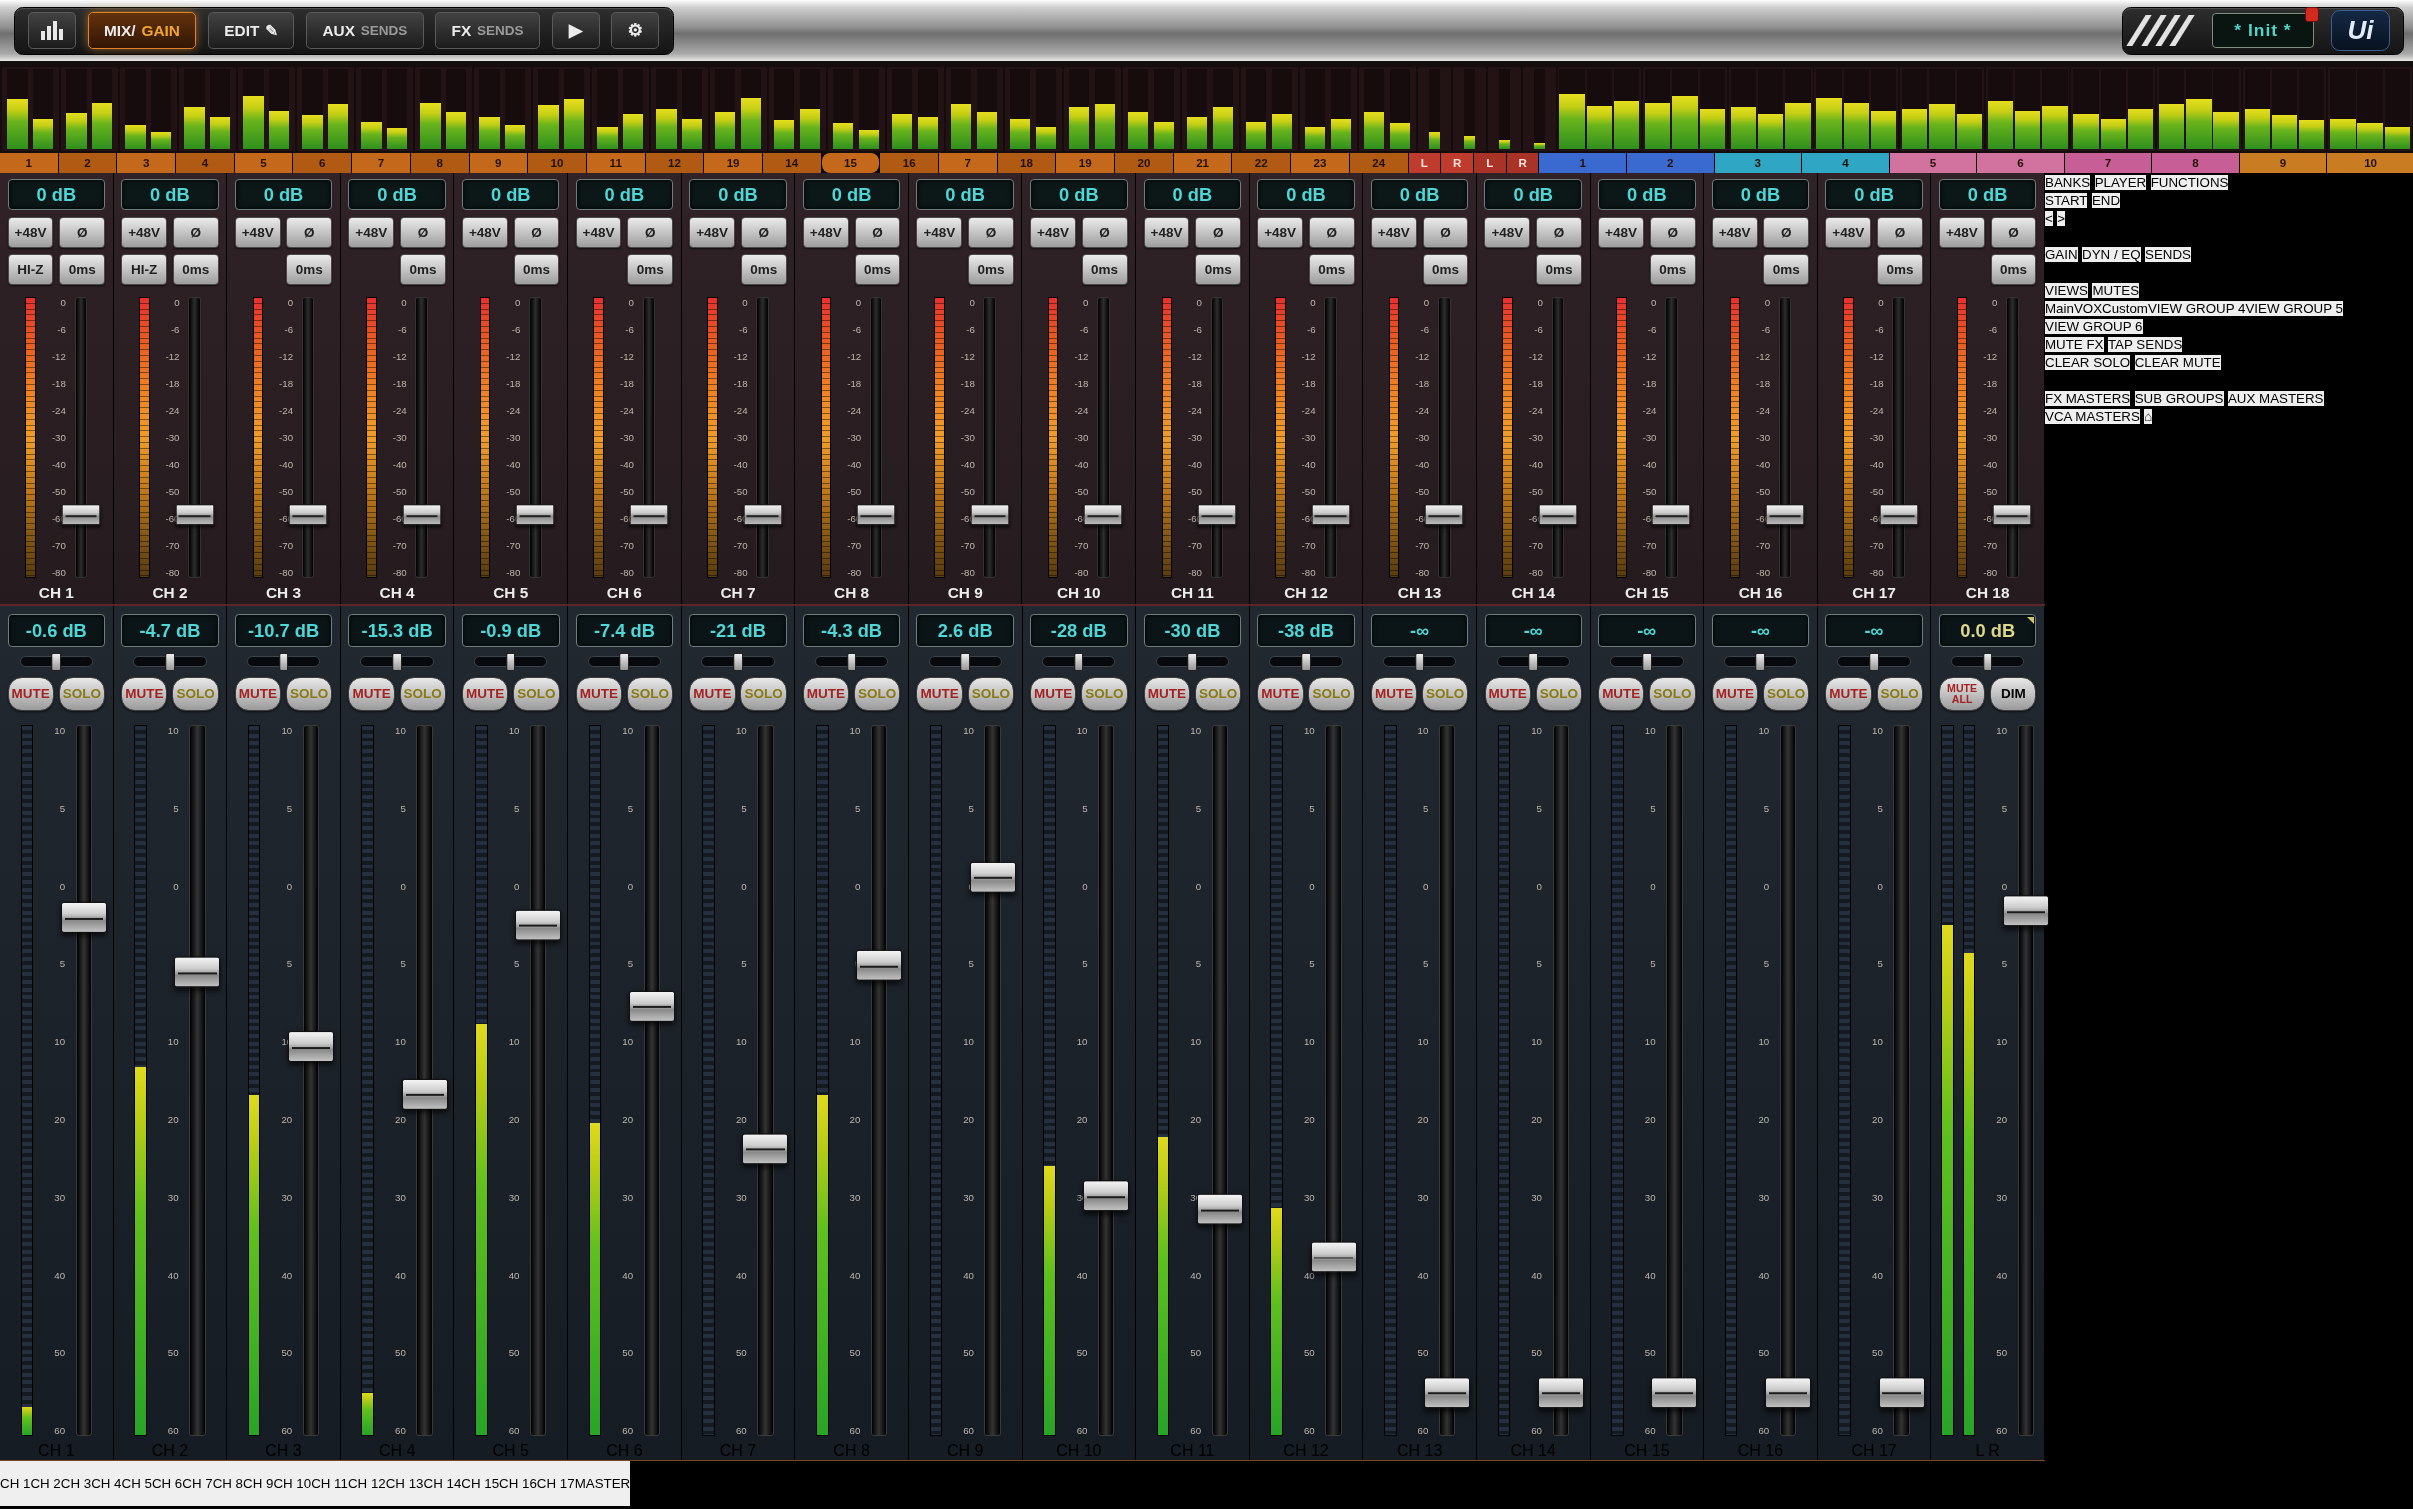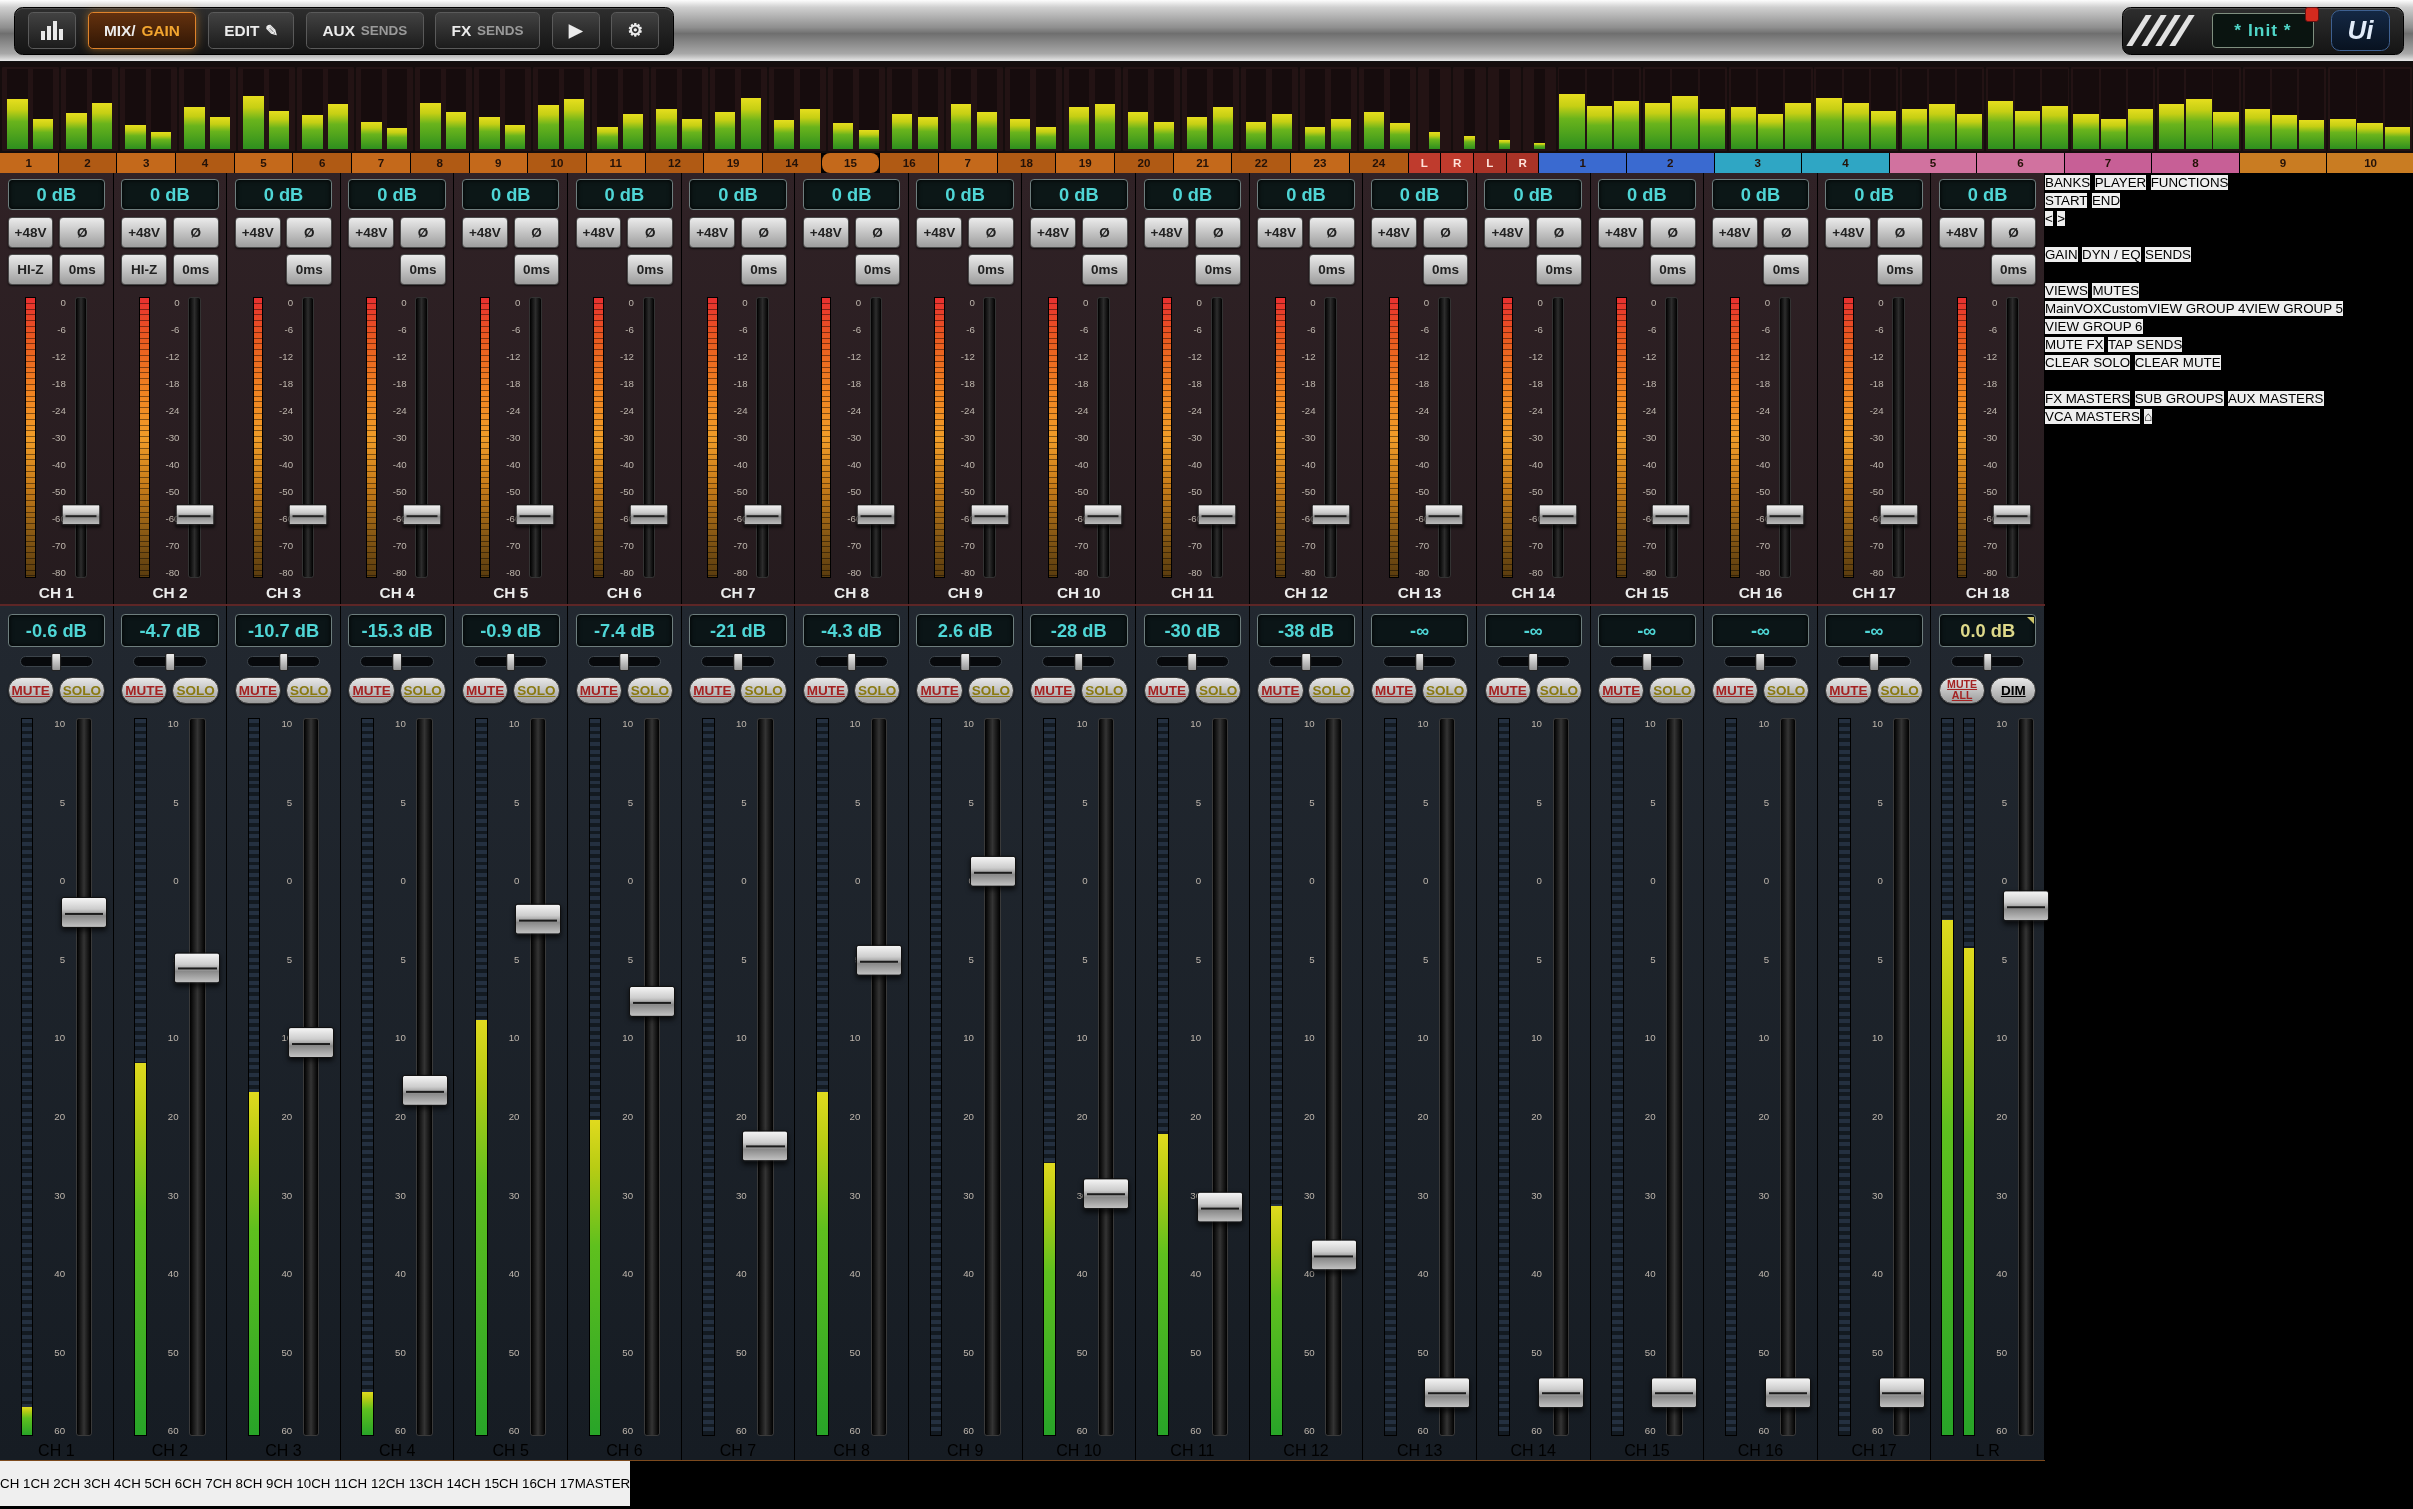--- a/index.html
+++ b/index.html
@@ -55,21 +55,21 @@
 .glabel{height:23px;line-height:23px;font-size:15.4px;font-weight:bold;color:#ececec;}
 
 
 .mstrip{flex:1;border-right:1px solid #000;background:linear-gradient(180deg,#222830,#161c23);display:flex;flex-direction:column;align-items:center;padding:7.7px 3.9px 0;}
 .mdb{width:93%;height:33px;background:#0b1517;border:1px solid #6e7e7e;border-radius:3.9px;color:#4fd6d6;font-size:18.3px;font-weight:bold;text-align:center;line-height:31px;margin-bottom:9.7px;position:relative;box-shadow:inset 0 0 5.8px #000;}
 .mstrip.master .mdb{color:#ded98a;}
 .mstrip.master .mdb::after{content:"";position:absolute;top:1.9px;right:1.9px;border-left:7.7px solid transparent;border-top:7.7px solid #cfc66a;}
 .pan{width:70%;height:10.6px;background:#07090c;border:1px solid #3c444b;border-radius:5.8px;position:relative;margin-bottom:9.7px;}
 .pan-thumb{position:absolute;left:50%;top:-3.9px;transform:translateX(-50%);width:9.7px;height:17.4px;background:linear-gradient(180deg,#efefef,#979797);border:1px solid #222;border-radius:1.9px;}
 .msrow{width:93%;display:flex;justify-content:space-between;margin-bottom:8.7px;}
-.msbtn{width:47.5%;height:27px;border-radius:14px;background:linear-gradient(180deg,#e8e8e8,#9b9b9b);border:1px solid #3e3e3e;font-weight:bold;font-size:13.5px;box-shadow:0 1px 1.9px rgba(0,0,0,.65);text-decoration:underline;}
+.msbtn{width:47.5%;height:34px;border-radius:14px;background:linear-gradient(180deg,#e8e8e8,#9b9b9b);border:1px solid #3e3e3e;font-weight:bold;font-size:13.5px;box-shadow:0 1px 1.9px rgba(0,0,0,.65);}
 .msbtn.mute{color:#a42222;}
 .msbtn.solo{color:#8a7a12;}
 .msbtn.small{font-size:10.6px;line-height:1.05;}
 .fader-area{flex:1;width:100%;display:flex;align-items:stretch;justify-content:center;gap:8.7px;padding:5.8px 0;}
 .mmeter{width:12.6px;border:1px solid #000;background:repeating-linear-gradient(180deg,#243040 0 3.9px,#131a21 3.9px 7.7px);display:flex;align-items:flex-end;}
 .mmfill{width:100%;background:linear-gradient(to top,#28a428,#5fc01e 60%,#b8cc14 85%,#e0da1e);}
 .mslot{width:16.4px;background:linear-gradient(90deg,#000,#343434,#000);border-radius:2.9px;border:1px solid #3a3a3a;position:relative;}
 .mcap{position:absolute;left:50%;transform:translate(-50%,0);width:46px;height:31px;background:linear-gradient(180deg,#f5f5f5 0,#cdcdcd 38%,#8a8a8a 62%,#c2c2c2);border:1px solid #101010;border-radius:2.9px;box-shadow:0 2.9px 4.8px rgba(0,0,0,.65);}
 .mcap::after{content:"";position:absolute;left:2.9px;right:2.9px;top:14.5px;height:1.9px;background:#1c1c1c;}
 .mcap.red{background:linear-gradient(180deg,#f express;background:linear-gradient(180deg,#f46060 0,#d2302a 45%,#8f1212 100%);}

